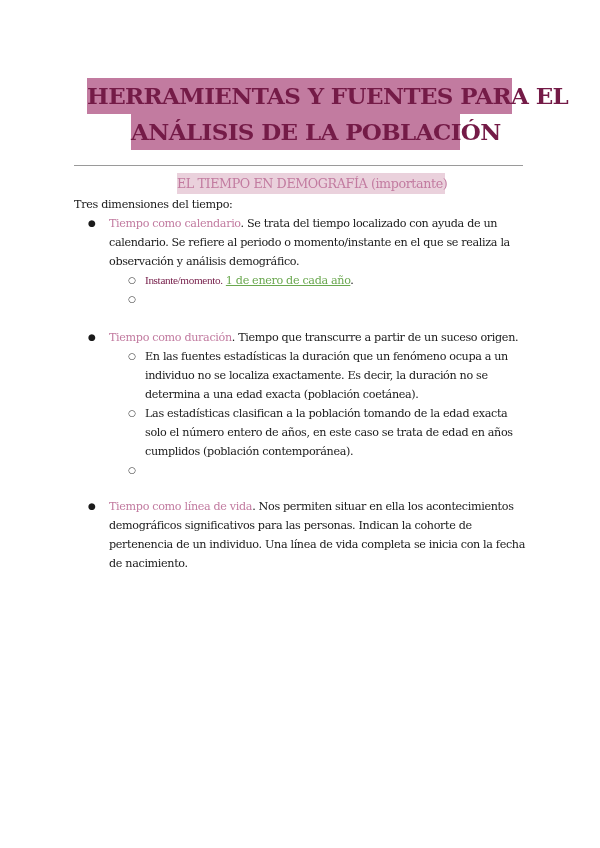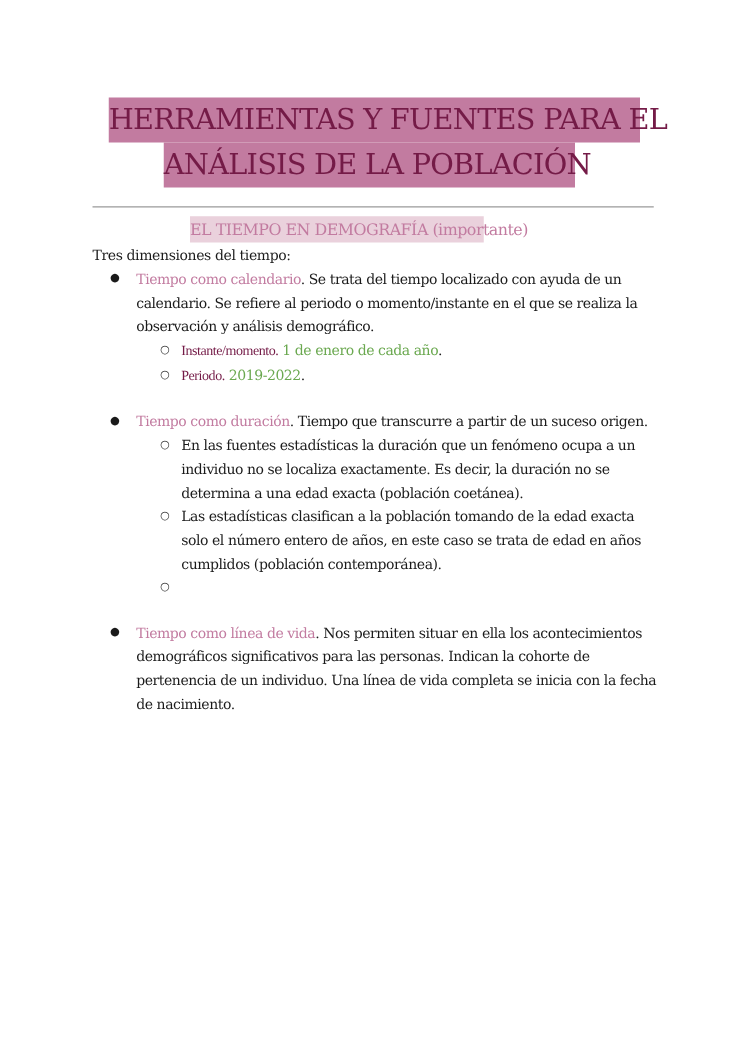--- a/index.html
+++ b/index.html
@@ -25,34 +25,34 @@
       position: absolute;
       background: #c27ba0;
       color: #741b47;
       font-family: "DejaVu Serif", serif;
       font-size: 23px;
       line-height: 36px;
       height: 36px;
       white-space: nowrap;
       text-align: center;
       letter-spacing: -0.6px;
-      font-weight: normal;
+      font-weight: bold;
     }
     .title-1 { left: 87px; top: 78px; width: 425px; }
     .title-2 { left: 131px; top: 114px; width: 329px; }
     .rule {
       position: absolute;
       left: 74px; top: 165px;
       width: 449px; height: 0;
       border-top: 1px solid #9a9a9a;
     }
     .subheading {
       position: absolute;
-      left: 152px; top: 173px;
-      width: 235px; height: 21px;
+      left: 177px; top: 173px;
+      width: 268px; height: 21px;
       background: #ead1dc;
       color: #c27ba0;
       font-family: "DejaVu Serif", serif;
       font-size: 12.7px;
       line-height: 21px;
       text-align: center;
       white-space: nowrap;
       letter-spacing: -0.4px;
     }
     .intro {
@@ -87,21 +87,21 @@
     }
     .sub .ring {
       position: absolute;
       left: 54px; top: 0;
       font-size: 9px;
       line-height: 19px;
       color: #333;
     }
     .pink { color: #c27ba0; }
     .maroon { color: #741b47; font-family: Liberation Serif, serif; }
-    .green { color: #6aa84f; }
+    .green { color: #6aa84f; text-decoration: underline; }
     .line { display: block; white-space: nowrap; }
   </style>
 </head>
 <body>
 
 <div class="page">
 
   <div class="title-line title-1">HERRAMIENTAS Y FUENTES PARA EL</div>
   <div class="title-line title-2">ANÁLISIS DE LA POBLACIÓN</div>
 
@@ -117,21 +117,20 @@
       <span class="line"><span class="pink">Tiempo como calendario</span><span>. Se trata del tiempo localizado con ayuda de un</span></span>
       <span class="line">calendario. Se refiere al periodo o momento/instante en el que se realiza la</span>
       <span class="line">observación y análisis demográfico.</span>
     </div>
     <div class="sub">
       <span class="ring">○</span>
       <span class="line"><span class="maroon">Instante/momento.</span> <span class="green">1 de enero de cada año</span><span>.</span></span>
     </div>
     <div class="sub">
       <span class="ring">○</span>
-      <span class="line"><span class="maroon">Periodo.</span> <span class="green">2019-2022</span><span>.</span></span>
     </div>
   </div>
 
   <div class="block" style="top:328px;">
     <div class="item">
       <span class="dot">●</span>
       <span class="line"><span class="pink">Tiempo como duración</span><span>. Tiempo que transcurre a partir de un suceso origen.</span></span>
     </div>
     <div class="sub">
       <span class="ring">○</span>

